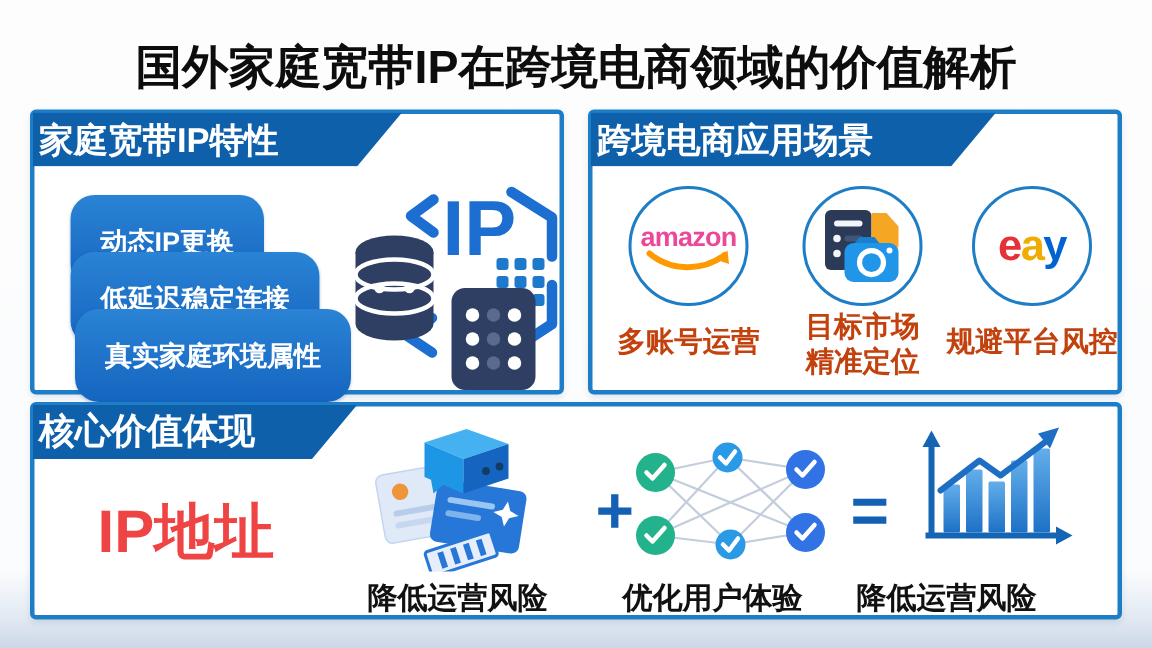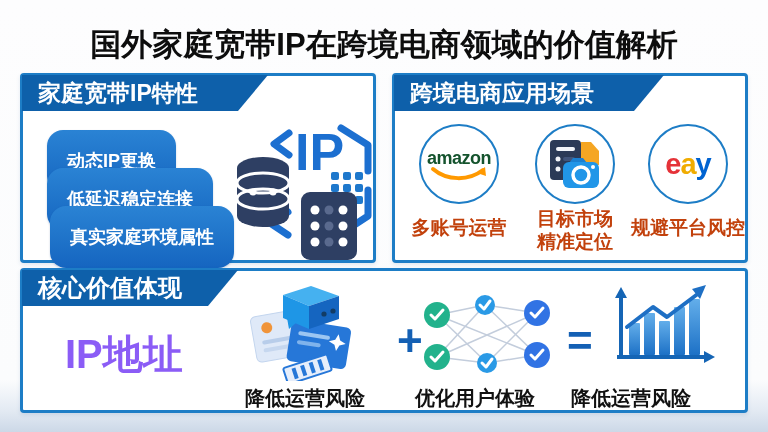--- a/index.html
+++ b/index.html
@@ -15,21 +15,21 @@
   .panel{
     position:absolute;background:#fff;border:3px solid #1d7dc6;border-radius:4px;
     box-shadow:0 2px 4px rgba(30,80,140,.12);box-sizing:border-box;
   }
   #panel-features{left:20px;top:73px;width:356px;height:190px;}
   #panel-scenarios{left:392px;top:73px;width:356px;height:190px;}
   #panel-value{left:20px;top:268px;width:728px;height:145px;}
   .banner{
     position:absolute;left:-1px;top:-1px;height:36px;line-height:36px;
     background:#0e60aa;color:#fff;font-weight:bold;font-size:23px;
-    padding-left:16px;box-sizing:border-box;
+    padding-left:4px;box-sizing:border-box;
     clip-path:polygon(0 0,100% 0,calc(100% - 30px) 100%,0 100%);
     white-space:nowrap;
   }
   #banner-features{width:246px;}
   #banner-scenarios{width:270px;}
   #banner-value{width:216px;font-size:24px;}
   .pill{
     position:absolute;height:30px;line-height:30px;border-radius:16px;
     background:linear-gradient(180deg,#2a83d4,#1565c0);
     color:#fff;font-weight:bold;font-size:18px;padding:16px 20px;white-space:nowrap;
@@ -48,27 +48,27 @@
   #circle-target{left:140px;}
   #circle-eay{left:253px;}
   .circle-label{
     position:absolute;top:139px;transform:translateX(-50%);
     font-size:19px;font-weight:bold;color:#c2410c;white-space:nowrap;text-align:center;
   }
   #label-amazon{left:64px;}
   #label-target{left:180px;top:131px;line-height:23px;}
   #label-eay{left:293px;}
   .amazon-logo{display:flex;flex-direction:column;align-items:center;margin-top:6px;}
-  .amazon-text{font-size:18px;font-weight:bold;color:#14532d;letter-spacing:-0.5px;line-height:16px;}
+  .amazon-text{font-size:18px;font-weight:bold;color:#ec4899;letter-spacing:-0.5px;line-height:16px;}
   .eay-logo{font-size:29px;font-weight:bold;letter-spacing:-1px;line-height:33px;}
   .eay-e{color:#e53238;}
   .eay-a{color:#f0ac00;}
   .eay-y{color:#0063d1;}
   .big-subject{
-    position:absolute;left:42px;top:56px;font-size:40px;font-weight:bold;color:#8b5cf6;
+    position:absolute;left:42px;top:56px;font-size:40px;font-weight:bold;color:#ef4444;
     white-space:nowrap;
   }
   .operator{
     position:absolute;font-size:44px;font-weight:bold;color:#1460b4;line-height:44px;
   }
   #op-plus{left:374px;top:48px;}
   #op-equals{left:544px;top:48px;}
   .value-icon{position:absolute;}
   #icon-cards{left:222px;top:10px;}
   #icon-network{left:398px;top:22px;}

